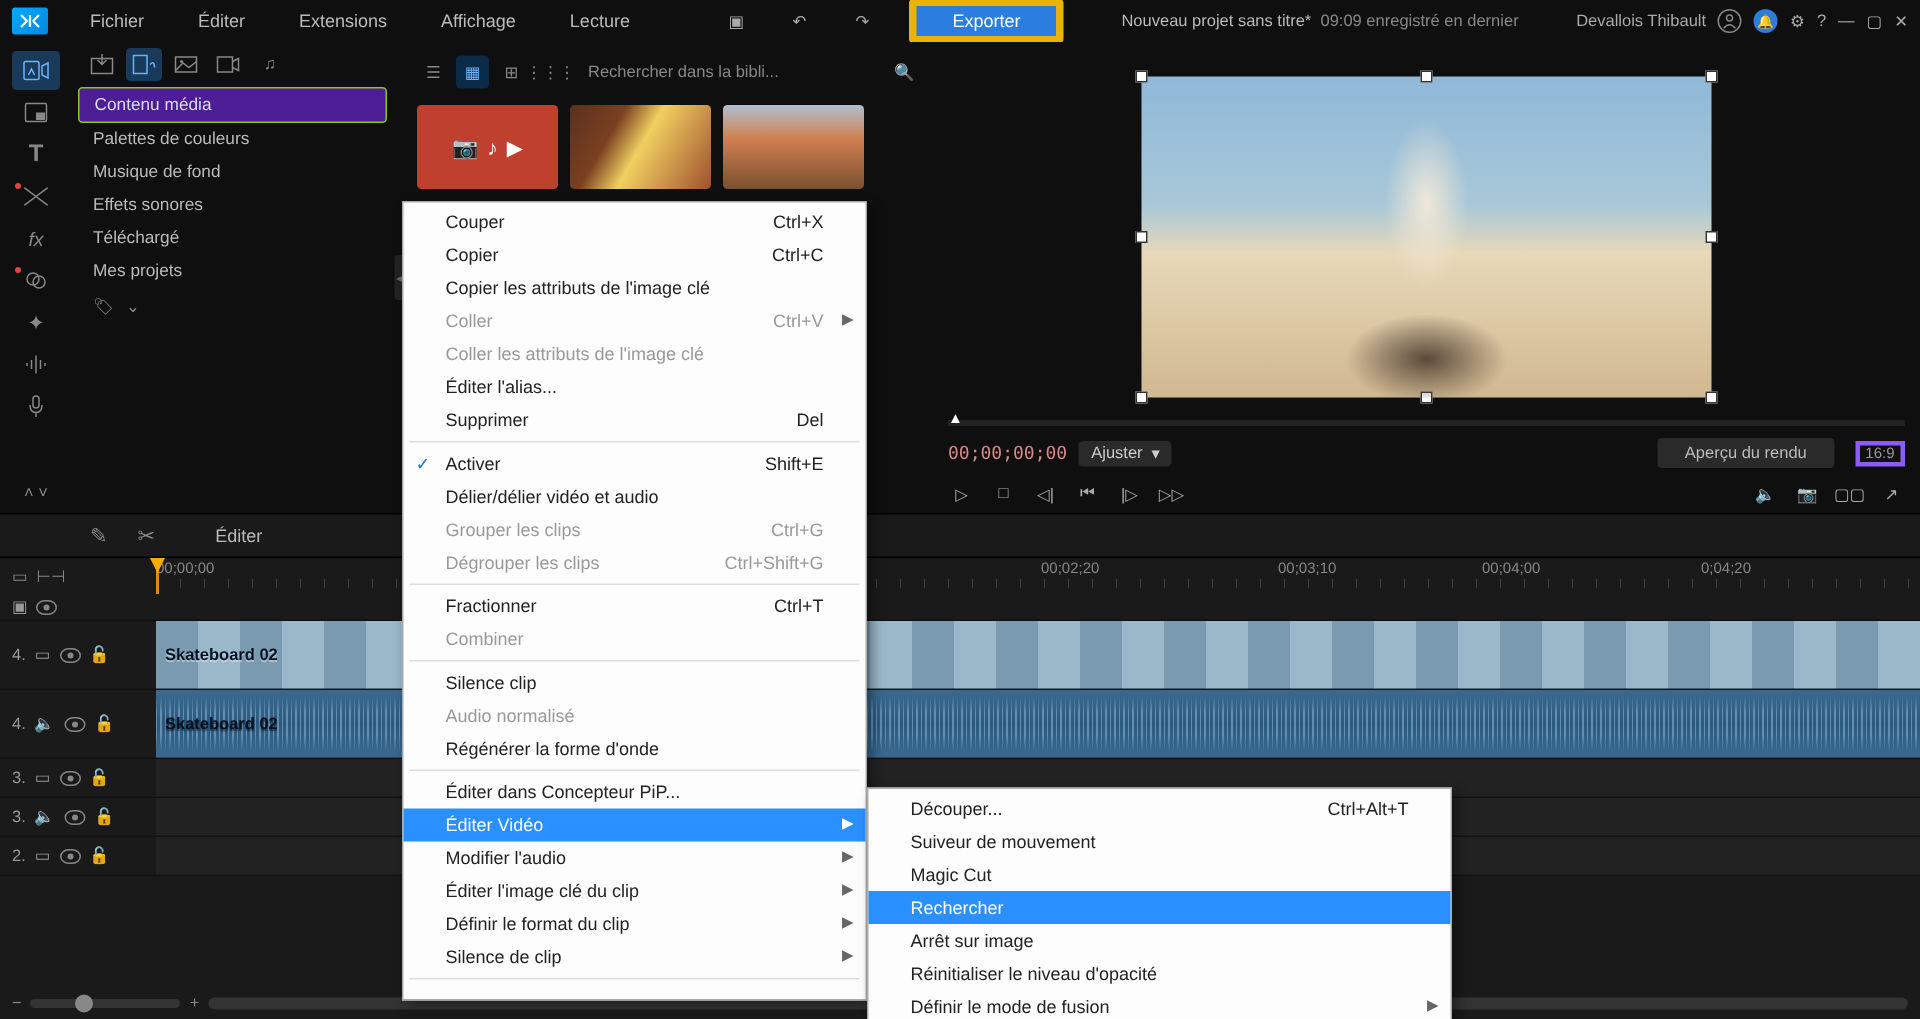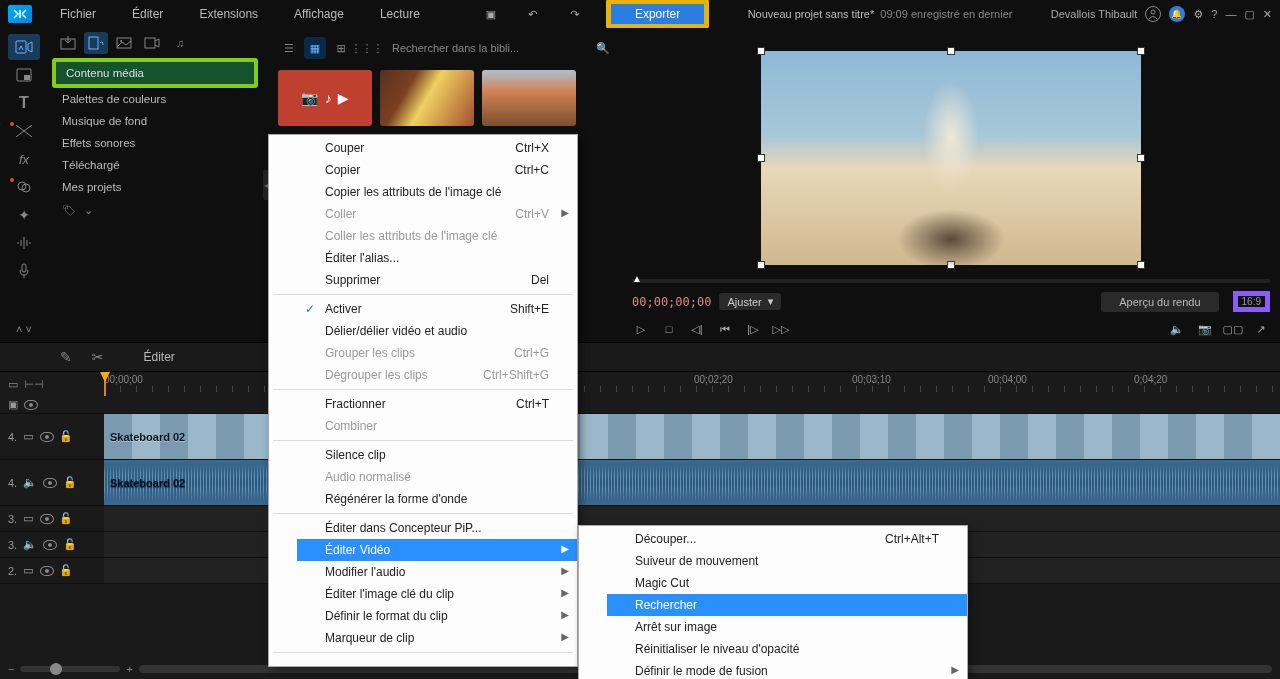--- a/index.html
+++ b/index.html
@@ -20,21 +20,21 @@
 .sidebar-icons { width: 48px; background: #0f0f0f; display: flex; flex-direction: column; align-items: center; padding-top: 6px; gap: 2px; }
 .side-ico { width: 32px; height: 26px; display: flex; align-items: center; justify-content: center; color: #888; cursor: pointer; border-radius: 3px; position:relative; }
 .side-ico.active { background: #1a3a5a; color: #6ab4ff; }
 .side-ico .dot { position:absolute; left:2px; top:4px; width:4px; height:4px; background:#d44; border-radius:50%; }
 
 .library-panel { width: 214px; background: #0f0f0f; padding: 4px; }
 .lib-top { display: flex; gap: 4px; margin-bottom: 4px; align-items: center; padding: 0 4px; }
 .lib-top .side-ico { width:24px; height:22px; }
 .lib-list { }
 .lib-item { padding: 5px 10px; color: #bbb; cursor: pointer; font-size: 11.5px; border-radius: 3px; }
-.lib-item.selected { background: #14532d; border: 4px solid #84cc16; color: #dde; }
+.lib-item.selected { background: #4c1d95; border: 1px solid #84cc16; color: #dde; }
 .glyph-row { display:flex; gap:8px; padding:6px 10px; color:#888; }
 
 .media-area { flex: 1; background: #0f0f0f; padding: 6px 8px; position: relative; }
 .media-toolbar { display: flex; align-items: center; gap: 4px; height: 28px; }
 .view-btn { width: 22px; height: 22px; display:flex; align-items:center; justify-content:center; color:#888; cursor:pointer; border-radius:3px; }
 .view-btn.active { background:#0a2a4a; color:#6ab4ff; }
 .search-box { margin-left: 6px; color:#888; font-size:11px; flex:1; padding:2px 4px; }
 .media-grid { display: flex; gap: 8px; margin-top: 8px; }
 .thumb { width: 94px; height: 56px; border-radius: 3px; background: #333; position: relative; overflow:hidden; }
 .thumb.red { background: #c04030; display:flex; align-items:center; justify-content:center; gap:6px; color:#fff; font-size:14px; }
@@ -51,21 +51,21 @@
 .sel-handle { position:absolute; width:8px; height:8px; background:#fff; border:1px solid #333; }
 .h-tl{top:-4px;left:-4px}.h-tm{top:-4px;left:50%;margin-left:-4px}.h-tr{top:-4px;right:-4px}
 .h-ml{top:50%;left:-4px;margin-top:-4px}.h-mr{top:50%;right:-4px;margin-top:-4px}
 .h-bl{bottom:-4px;left:-4px}.h-bm{bottom:-4px;left:50%;margin-left:-4px}.h-br{bottom:-4px;right:-4px}
 .seek { position:absolute; bottom:4px; left:10px; right:10px; height:4px; background:#222; }
 .seek-thumb { position:absolute; left:0; bottom:0; width:10px; height:10px; color:#fff; font-size:10px; }
 .preview-bar { display:flex; align-items:center; padding:4px 10px; gap:8px; }
 .timecode { color:#d88; font-family:monospace; font-size:12px; }
 .fit-dd { background:#2a2a2a; padding:2px 8px; color:#ccc; font-size:11px; display:flex; gap:6px; align-items:center; border-radius:3px; }
 .render-btn { margin-left:auto; background:#2a2a2a; padding:4px 18px; color:#bbb; font-size:11px; border-radius:3px; cursor:pointer; }
-.aspect { border:5px solid #8b5cf6; padding:0 4px; font-size:10px; color:#999; margin-left:6px; }
+.aspect { border:3px solid #8b5cf6; padding:0 4px; font-size:10px; color:#999; margin-left:6px; }
 .playback { display:flex; gap:10px; padding:4px 10px; color:#aaa; }
 .pb-ico { width:18px; height:18px; display:flex; align-items:center; justify-content:center; cursor:pointer; }
 .pb-right { margin-left:auto; display:flex; gap:10px; }
 
 .midbar { height: 30px; background:#1a1a1a; display:flex; align-items:center; padding:0 10px; gap:20px; border-top:1px solid #000; border-bottom:1px solid #000; }
 .midbar .ico { color:#888; font-size:14px; cursor:pointer; }
 .midbar .lbl { color:#bbb; font-size:12px; padding:0 20px; }
 
 .timeline { background:#1a1a1a; height:307px; position:relative; }
 .tl-head { display:flex; height:24px; align-items:center; }
@@ -85,21 +85,21 @@
 .clip-audio::before { content:""; position:absolute; inset:4px 0; background: repeating-linear-gradient(90deg, rgba(200,230,255,.6) 0 1px, transparent 1px 3px); opacity:.6; mask: linear-gradient(180deg, transparent 0, #000 30%, #000 70%, transparent 100%); }
 .clip-label { color:#012; font-size:11px; font-weight:600; text-shadow:0 1px 0 rgba(255,255,255,.4); position:relative; z-index:1; }
 .clip-label2 { text-shadow:0 1px 1px rgba(0,0,0,.5); }
 
 .scroll-bottom { position:absolute; bottom:4px; left:8px; right:8px; display:flex; align-items:center; gap:6px; color:#888; }
 .sb-track { flex:1; height:8px; background:#333; border-radius:4px; }
 .zoom-track { width:100px; height:6px; background:#333; border-radius:3px; position:relative; }
 .zoom-thumb { position:absolute; top:-3px; left:30%; width:12px; height:12px; background:#888; border-radius:50%; }
 
 .ctx-menu { position:absolute; background:#fdfdfd; color:#222; border:1px solid #aaa; box-shadow:3px 3px 8px rgba(0,0,0,.4); font-size:12px; z-index:100; padding:2px 0; }
-.ctx-item { padding:4px 28px 4px 28px; display:flex; justify-content:space-between; gap:40px; cursor:default; white-space:nowrap; position:relative;margin-left:28px; }
+.ctx-item { padding:4px 28px 4px 28px; display:flex; justify-content:space-between; gap:40px; cursor:default; white-space:nowrap; position:relative; }
 .ctx-item.dis { color:#999; }
 .ctx-item.hl { background:#2b90ff; color:#fff; }
 .ctx-sep { height:1px; background:#ddd; margin:3px 4px; }
 .ctx-chk { position:absolute; left:8px; color:#2573d0; }
 .ctx-arrow { position:absolute; right:8px; color:#666; font-size:10px; }
 .ctx-item.hl .ctx-arrow { color:#fff; }
 
 .eye-ico { width:14px; height:10px; border:1px solid #888; border-radius: 50% / 60%; display:inline-flex; align-items:center; justify-content:center; }
 .eye-ico::after { content:""; width:4px; height:4px; background:#888; border-radius:50%; }
 </style>
@@ -474,21 +474,21 @@
     </div>
     <div class="ctx-item">
       <span>Éditer l'image clé du clip</span>
       <span class="ctx-arrow">▶</span>
     </div>
     <div class="ctx-item">
       <span>Définir le format du clip</span>
       <span class="ctx-arrow">▶</span>
     </div>
     <div class="ctx-item">
-      <span>Marqueur de clip</span>
+      <span>Silence de clip</span>
       <span class="ctx-arrow">▶</span>
     </div>
     <div class="ctx-sep"></div>
     <div class="ctx-item"></div>
   </div>
 
 <div class="ctx-menu" style="left:578px; top:525px; width:390px" id="ctx2">
     <div class="ctx-item">
       <span>Découper...</span>
       <span>Ctrl+Alt+T</span>

